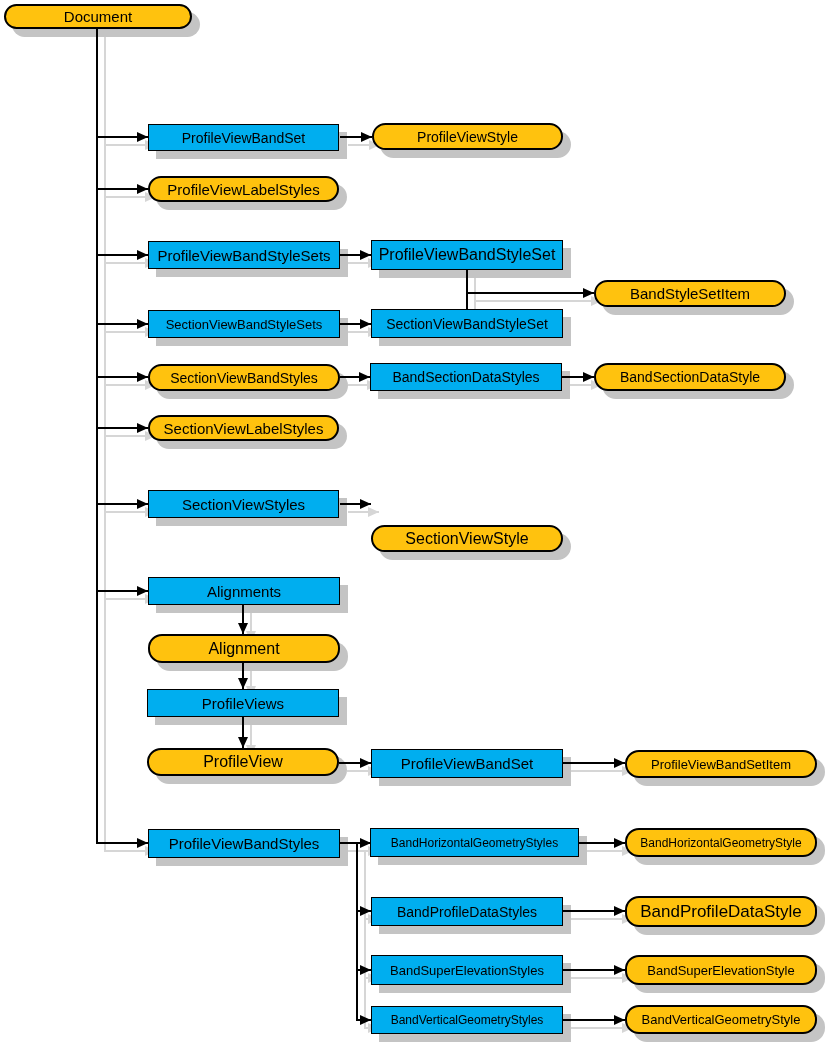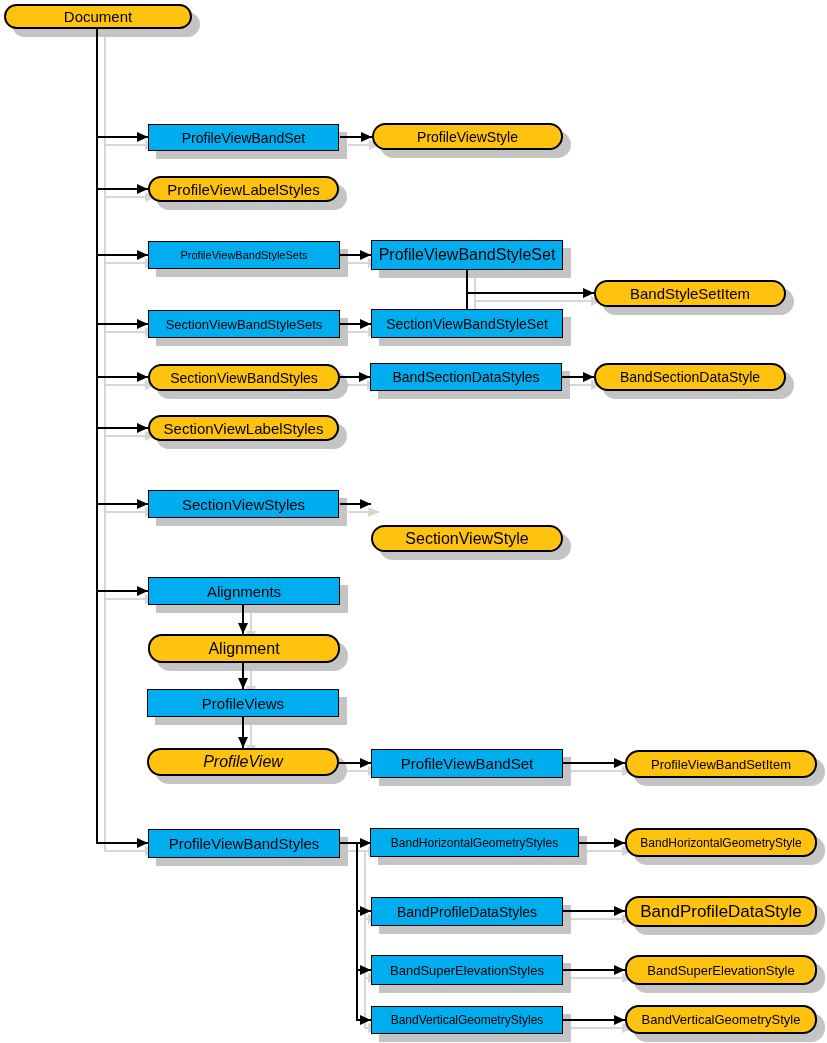--- a/index.html
+++ b/index.html
@@ -94,35 +94,35 @@
     <div class="ln" style="left: 571px; top: 977px; width: 62px; height: 2px; background: rgb(214, 214, 214);"></div>
     <div class="ah" style="left: 622px; top: 973px; border-top: 5px solid transparent; border-bottom: 5px solid transparent; border-left: 11px solid rgb(214, 214, 214);"></div>
     <div class="ln" style="left: 365px; top: 1027px; width: 14px; height: 2px; background: rgb(214, 214, 214);"></div>
     <div class="ah" style="left: 368px; top: 1023px; border-top: 5px solid transparent; border-bottom: 5px solid transparent; border-left: 11px solid rgb(214, 214, 214);"></div>
     <div class="ln" style="left: 571px; top: 1027px; width: 62px; height: 2px; background: rgb(214, 214, 214);"></div>
     <div class="ah" style="left: 622px; top: 1023px; border-top: 5px solid transparent; border-bottom: 5px solid transparent; border-left: 11px solid rgb(214, 214, 214);"></div>
     <div class="node object" style="left: 4px; top: 4px; width: 188px; height: 25px; font-size: 15px;">Document</div>
     <div class="node collection" style="left: 148px; top: 124px; width: 191px; height: 27px; font-size: 14px;">ProfileViewBandSet</div>
     <div class="node object" style="left: 372px; top: 123px; width: 191px; height: 27px; font-size: 14px;">ProfileViewStyle</div>
     <div class="node object" style="left: 148px; top: 176px; width: 191px; height: 26px; font-size: 15px;">ProfileViewLabelStyles</div>
-    <div class="node collection" style="left: 148px; top: 241px; width: 192px; height: 28px; font-size: 11px;">ProfileViewBandStyleSets</div>
+    <div class="node collection" style="left: 148px; top: 241px; width: 192px; height: 28px; font-size: 15px;">ProfileViewBandStyleSets</div>
     <div class="node collection" style="left: 371px; top: 240px; width: 192px; height: 30px; font-size: 16px;">ProfileViewBandStyleSet</div>
     <div class="node object" style="left: 594px; top: 280px; width: 192px; height: 27px; font-size: 15px;">BandStyleSetItem</div>
     <div class="node collection" style="left: 148px; top: 310px; width: 192px; height: 28px; font-size: 13px;">SectionViewBandStyleSets</div>
     <div class="node collection" style="left: 371px; top: 309px; width: 192px; height: 29px; font-size: 14px;">SectionViewBandStyleSet</div>
     <div class="node object" style="left: 148px; top: 364px; width: 192px; height: 27px; font-size: 14px;">SectionViewBandStyles</div>
     <div class="node collection" style="left: 370px; top: 363px; width: 192px; height: 28px; font-size: 14px;">BandSectionDataStyles</div>
     <div class="node object" style="left: 594px; top: 363px; width: 192px; height: 28px; font-size: 14px;">BandSectionDataStyle</div>
     <div class="node object" style="left: 148px; top: 415px; width: 191px; height: 26px; font-size: 15px;">SectionViewLabelStyles</div>
     <div class="node collection" style="left: 148px; top: 490px; width: 191px; height: 28px; font-size: 15px;">SectionViewStyles</div>
     <div class="node object" style="left: 371px; top: 490px; width: 192px; height: 27px; font-size: 16px; margin-top: 35px;">SectionViewStyle</div>
     <div class="node collection" style="left: 148px; top: 577px; width: 192px; height: 28px; font-size: 15px;">Alignments</div>
     <div class="node object" style="left: 148px; top: 634px; width: 192px; height: 29px; font-size: 16px;">Alignment</div>
     <div class="node collection" style="left: 147px; top: 689px; width: 192px; height: 28px; font-size: 15px;">ProfileViews</div>
-    <div class="node object" style="left: 147px; top: 748px; width: 192px; height: 28px; font-size: 16px; font-style: italic;">ProfileView</div>
+    <div class="node object" style="left: 147px; top: 748px; width: 192px; height: 28px; font-size: 16px;">ProfileView</div>
     <div class="node collection" style="left: 371px; top: 749px; width: 192px; height: 29px; font-size: 15px;">ProfileViewBandSet</div>
     <div class="node object" style="left: 625px; top: 750px; width: 192px; height: 28px; font-size: 13px;">ProfileViewBandSetItem</div>
     <div class="node collection" style="left: 148px; top: 829px; width: 192px; height: 29px; font-size: 15px;">ProfileViewBandStyles</div>
     <div class="node collection" style="left: 370px; top: 828px; width: 209px; height: 29px; font-size: 12px;">BandHorizontalGeometryStyles</div>
     <div class="node object" style="left: 625px; top: 828px; width: 192px; height: 29px; font-size: 12px;">BandHorizontalGeometryStyle</div>
     <div class="node collection" style="left: 371px; top: 897px; width: 192px; height: 29px; font-size: 14px;">BandProfileDataStyles</div>
     <div class="node object" style="left: 625px; top: 896px; width: 192px; height: 31px; font-size: 17px;">BandProfileDataStyle</div>
     <div class="node collection" style="left: 371px; top: 955px; width: 192px; height: 30px; font-size: 13px;">BandSuperElevationStyles</div>
     <div class="node object" style="left: 625px; top: 955px; width: 192px; height: 30px; font-size: 13px; text-align: right;">BandSuperElevationStyle</div>
     <div class="node collection" style="left: 371px; top: 1006px; width: 192px; height: 28px; font-size: 12px;">BandVerticalGeometryStyles</div>

